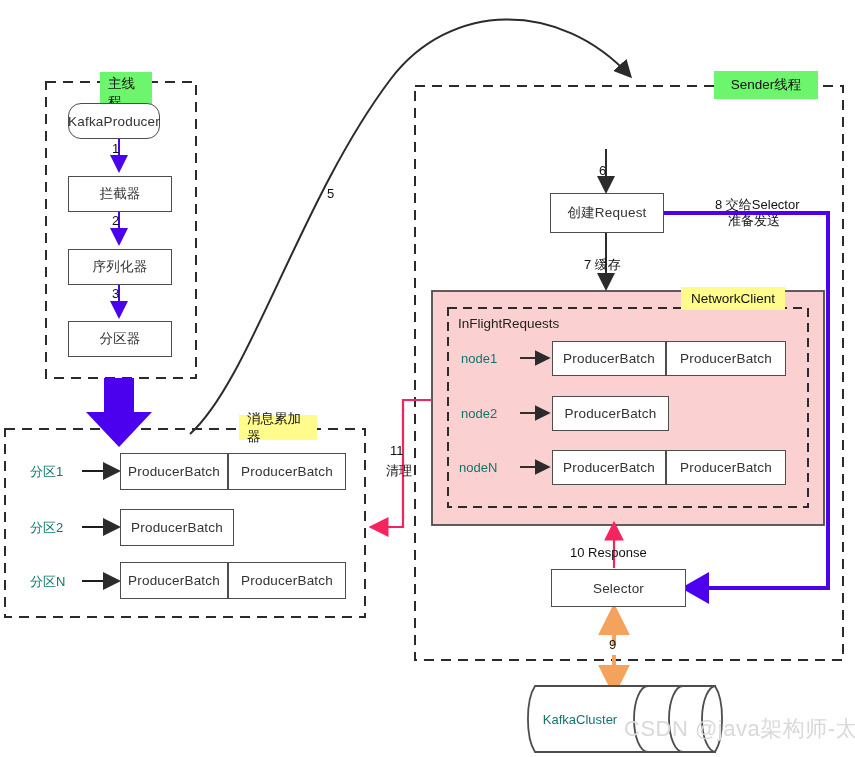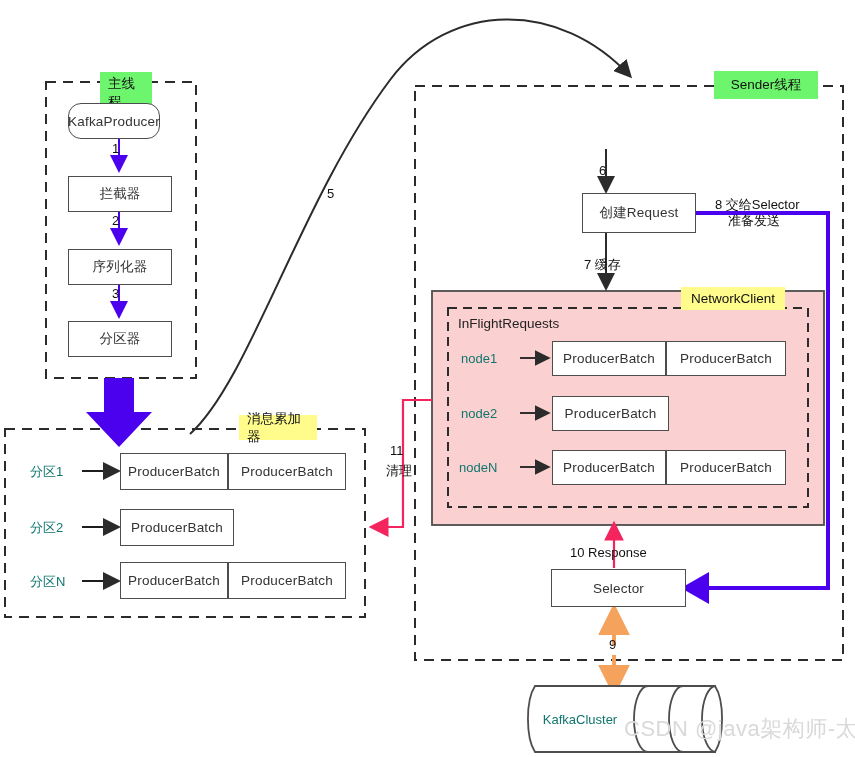--- a/index.html
+++ b/index.html
@@ -108,21 +108,21 @@
   <div class="lbl" style="left:30px;top:573px;">分区N</div>
 
   <div class="node" style="left:120px;top:453px;width:108px;height:37px;">ProducerBatch</div>
   <div class="node" style="left:228px;top:453px;width:118px;height:37px;">ProducerBatch</div>
 
   <div class="node" style="left:120px;top:509px;width:114px;height:37px;">ProducerBatch</div>
 
   <div class="node" style="left:120px;top:562px;width:108px;height:37px;">ProducerBatch</div>
   <div class="node" style="left:228px;top:562px;width:118px;height:37px;">ProducerBatch</div>
 
-  <div class="node" style="left:550px;top:193px;width:114px;height:40px;margin-left:32px;">创建Request</div>
+  <div class="node" style="left:550px;top:193px;width:114px;height:40px;">创建Request</div>
   <div class="node" style="left:551px;top:569px;width:135px;height:38px;">Selector</div>
 
   <div class="ifr-title" style="left:458px;top:316px;">InFlightRequests</div>
 
   <div class="lbl" style="left:461px;top:351px;">node1</div>
   <div class="lbl" style="left:461px;top:406px;text-align:center;">node2</div>
   <div class="lbl" style="left:459px;top:460px;">nodeN</div>
 
   <div class="node" style="left:552px;top:341px;width:114px;height:35px;">ProducerBatch</div>
   <div class="node" style="left:666px;top:341px;width:120px;height:35px;">ProducerBatch</div>

